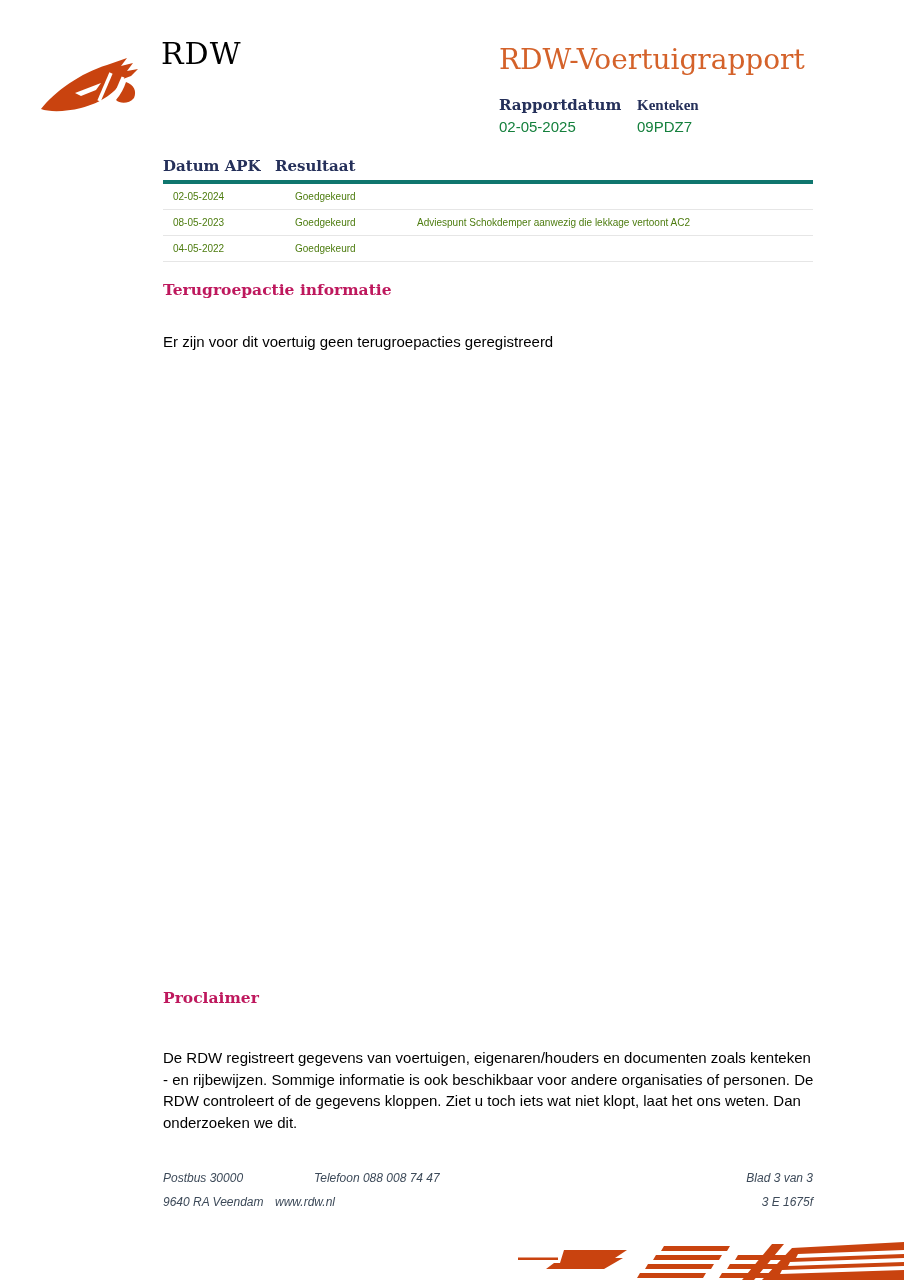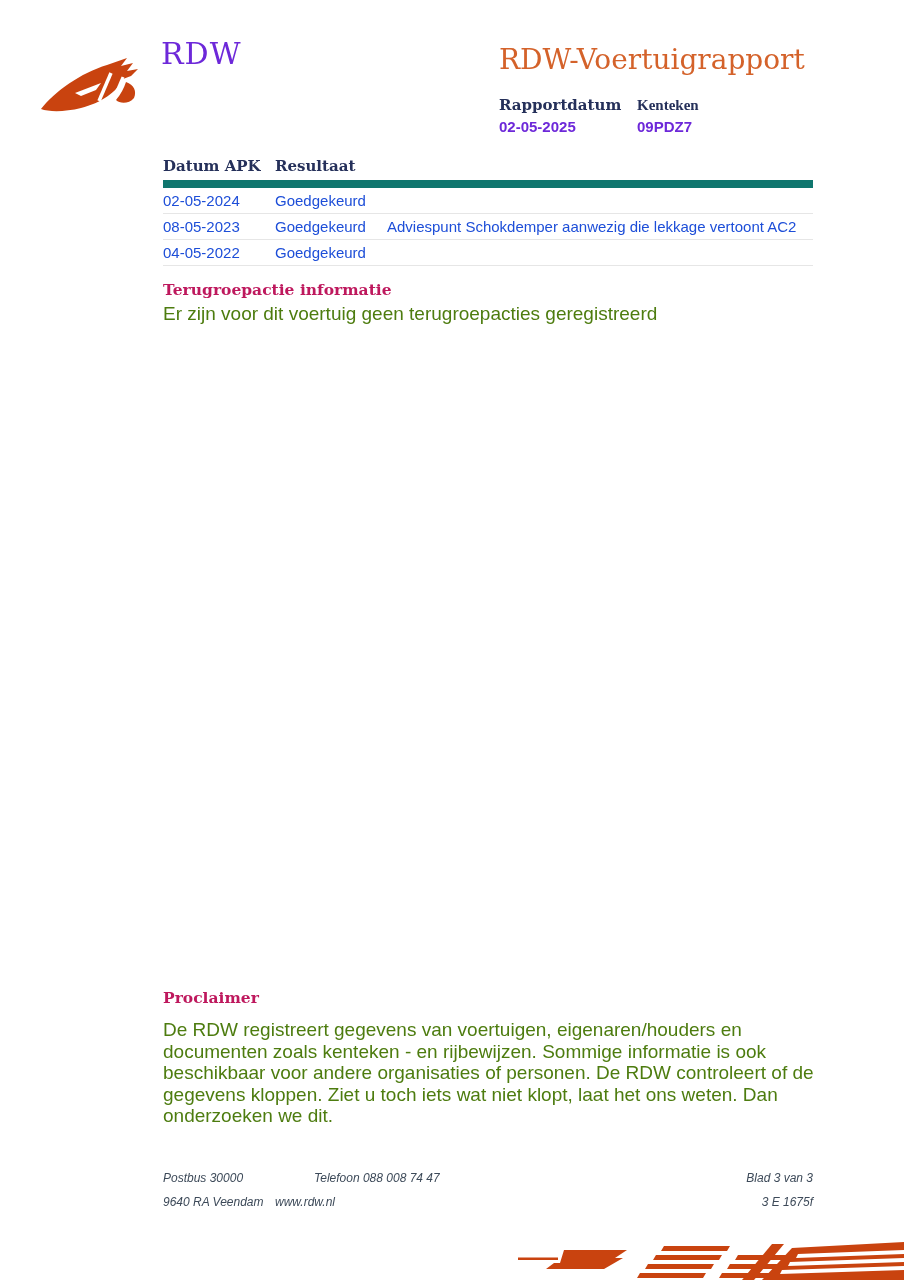--- a/index.html
+++ b/index.html
@@ -13,63 +13,63 @@
     color: #3d4a59;
   }
   .abs { position: absolute; }
 
   
   .wordmark {
     left: 161px; top: 38px;
     font-family: "DejaVu Serif", serif;
     font-size: 30px; line-height: 32px;
     letter-spacing: 1px;
-    color: #6d28d9;
+    color: #000000;
   }
   .doc-title {
     left: 499px; top: 44px;
     font-family: "DejaVu Serif", serif;
     font-size: 28px; line-height: 32px;
     color: #d4622a;
   }
   .meta-label {
     font-family: "DejaVu Serif", serif;
     font-weight: bold;
     font-size: 15px; line-height: 17px;
     color: #25305a;
   }
-  .meta-value { font-size: 15px; line-height: 17px; color: #6d28d9; font-weight: bold; }
+  .meta-value { font-size: 15px; line-height: 17px; color: #15803d; }
 
   
   .apk-table { left: 163px; top: 158px; width: 650px; }
   .tr { display: flex; align-items: flex-start; }
   .th-row {
-    border-bottom: 8px solid #0f766e;
+    border-bottom: 4px solid #0f766e;
     padding-bottom: 5px;
   }
   .th {
     font-family: "DejaVu Serif", serif;
     font-weight: bold;
     font-size: 15px; line-height: 17px;
     color: #25305a;
   }
-  .td { font-size: 15px; line-height: 17px; color: #1d4ed8; }
+  .td { font-size: 10px; line-height: 17px; color: #4d7c0f; margin-left: 10px; }
   .body-row { padding: 4px 0 4px 0; border-bottom: 1px solid #e6e6e6; }
   .c1 { width: 112px; flex: none; }
   .c2 { width: 112px; flex: none; }
   .c3 { flex: 1; }
 
   
   .section-heading {
     font-family: "DejaVu Serif", serif;
     font-weight: bold;
     font-size: 15.5px; line-height: 18px;
     color: #be185d;
   }
-  .body-text { font-size: 19px; line-height: 21.5px; color: #4d7c0f; }
+  .body-text { font-size: 15px; line-height: 21.5px; color: #000000; margin-top: 28px; }
 
   
   .footer-text { font-size: 12px; line-height: 14px; color: #3d4a59; font-style: italic; }
   .right-align { text-align: right; }
 
   .logo-svg { left: 39px; top: 55px; width: 108px; height: 58px; }
   .stripes-svg { right: 0px; bottom: 0px; width: 390px; height: 38px; }
 </style>
 </head>
 <body>

